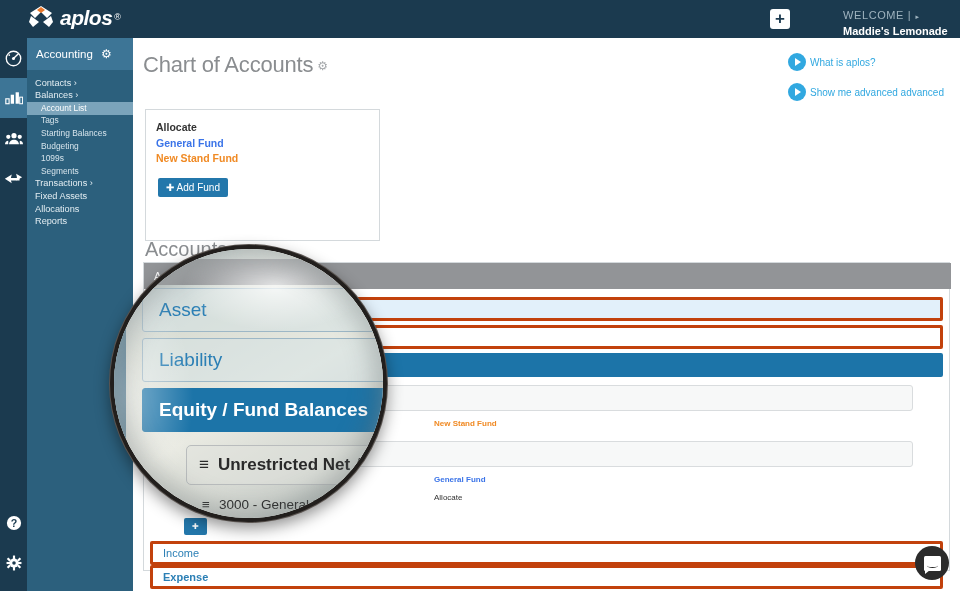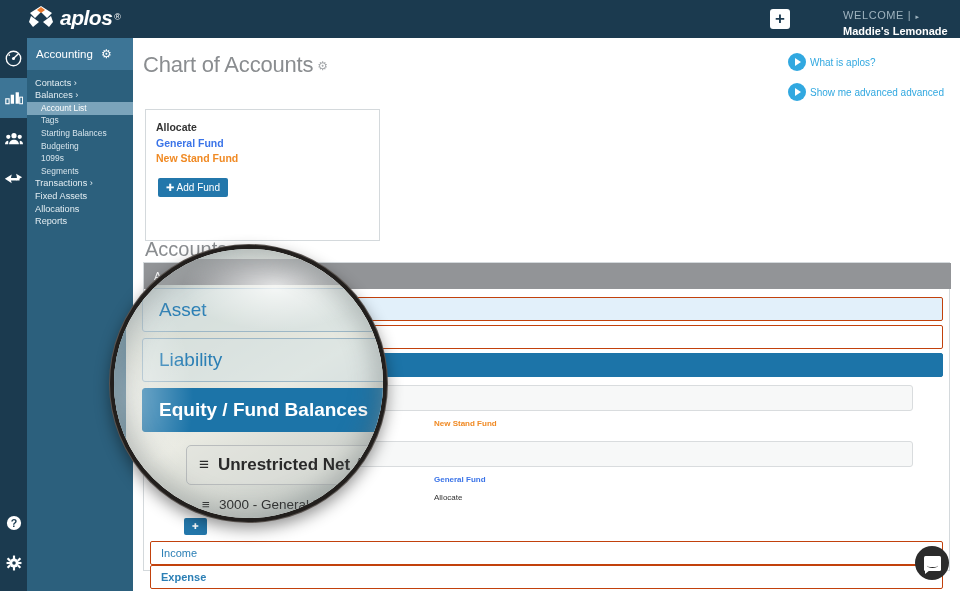--- a/index.html
+++ b/index.html
@@ -118,21 +118,21 @@
   #accounts-panel {
     position:absolute; left:10px; top:224px; width:807px; height:309px;
     border:1px solid #d4d9dc; background:#ffffff;
   }
   #accounts-greybar {
     position:absolute; left:0; top:0; width:807px; height:26px; background:#929497;
     color:#ffffff; font-size:11px; display:flex; align-items:center; padding-left:10px;
   }
   .acct-row {
     position:absolute; left:6px; width:793px; height:24px;
-    border:1px solid #c2410c; border-radius:2px;
+    border:3px solid #c2410c; border-radius:2px;
     display:flex; align-items:center; padding-left:10px;
     font-size:11px; color:#2b7fb5; cursor:pointer;
   }
   .acct-row.light { background:#e2f0fa; }
   .acct-row.white { background:#ffffff; }
   .acct-row.blue { background:#1c74a8; color:#ffffff; border-color:#1c74a8; font-weight:bold; }
 
   .group-row {
     position:absolute; left:36px; width:733px; height:26px;
     border:1px solid #d9dcde; border-radius:3px; background:#f7f8f8;

